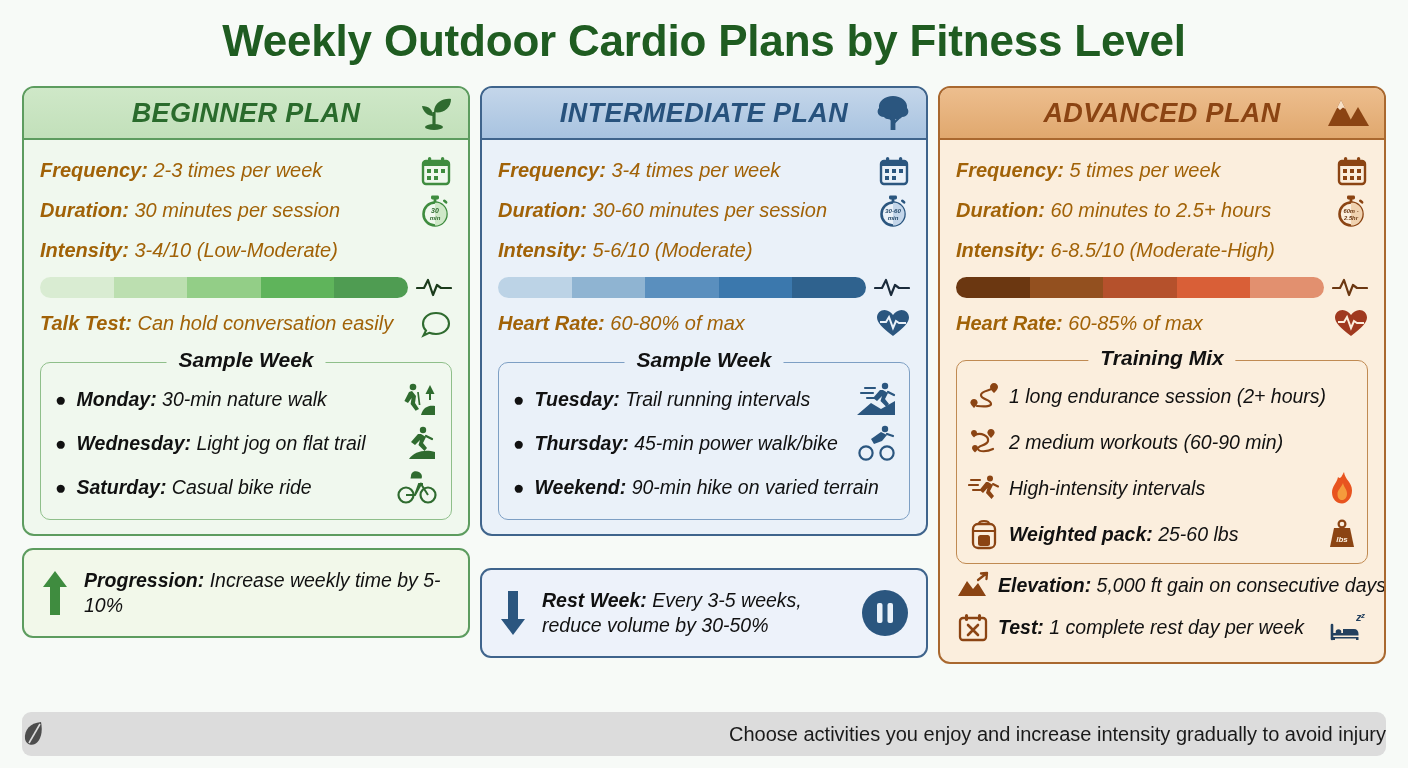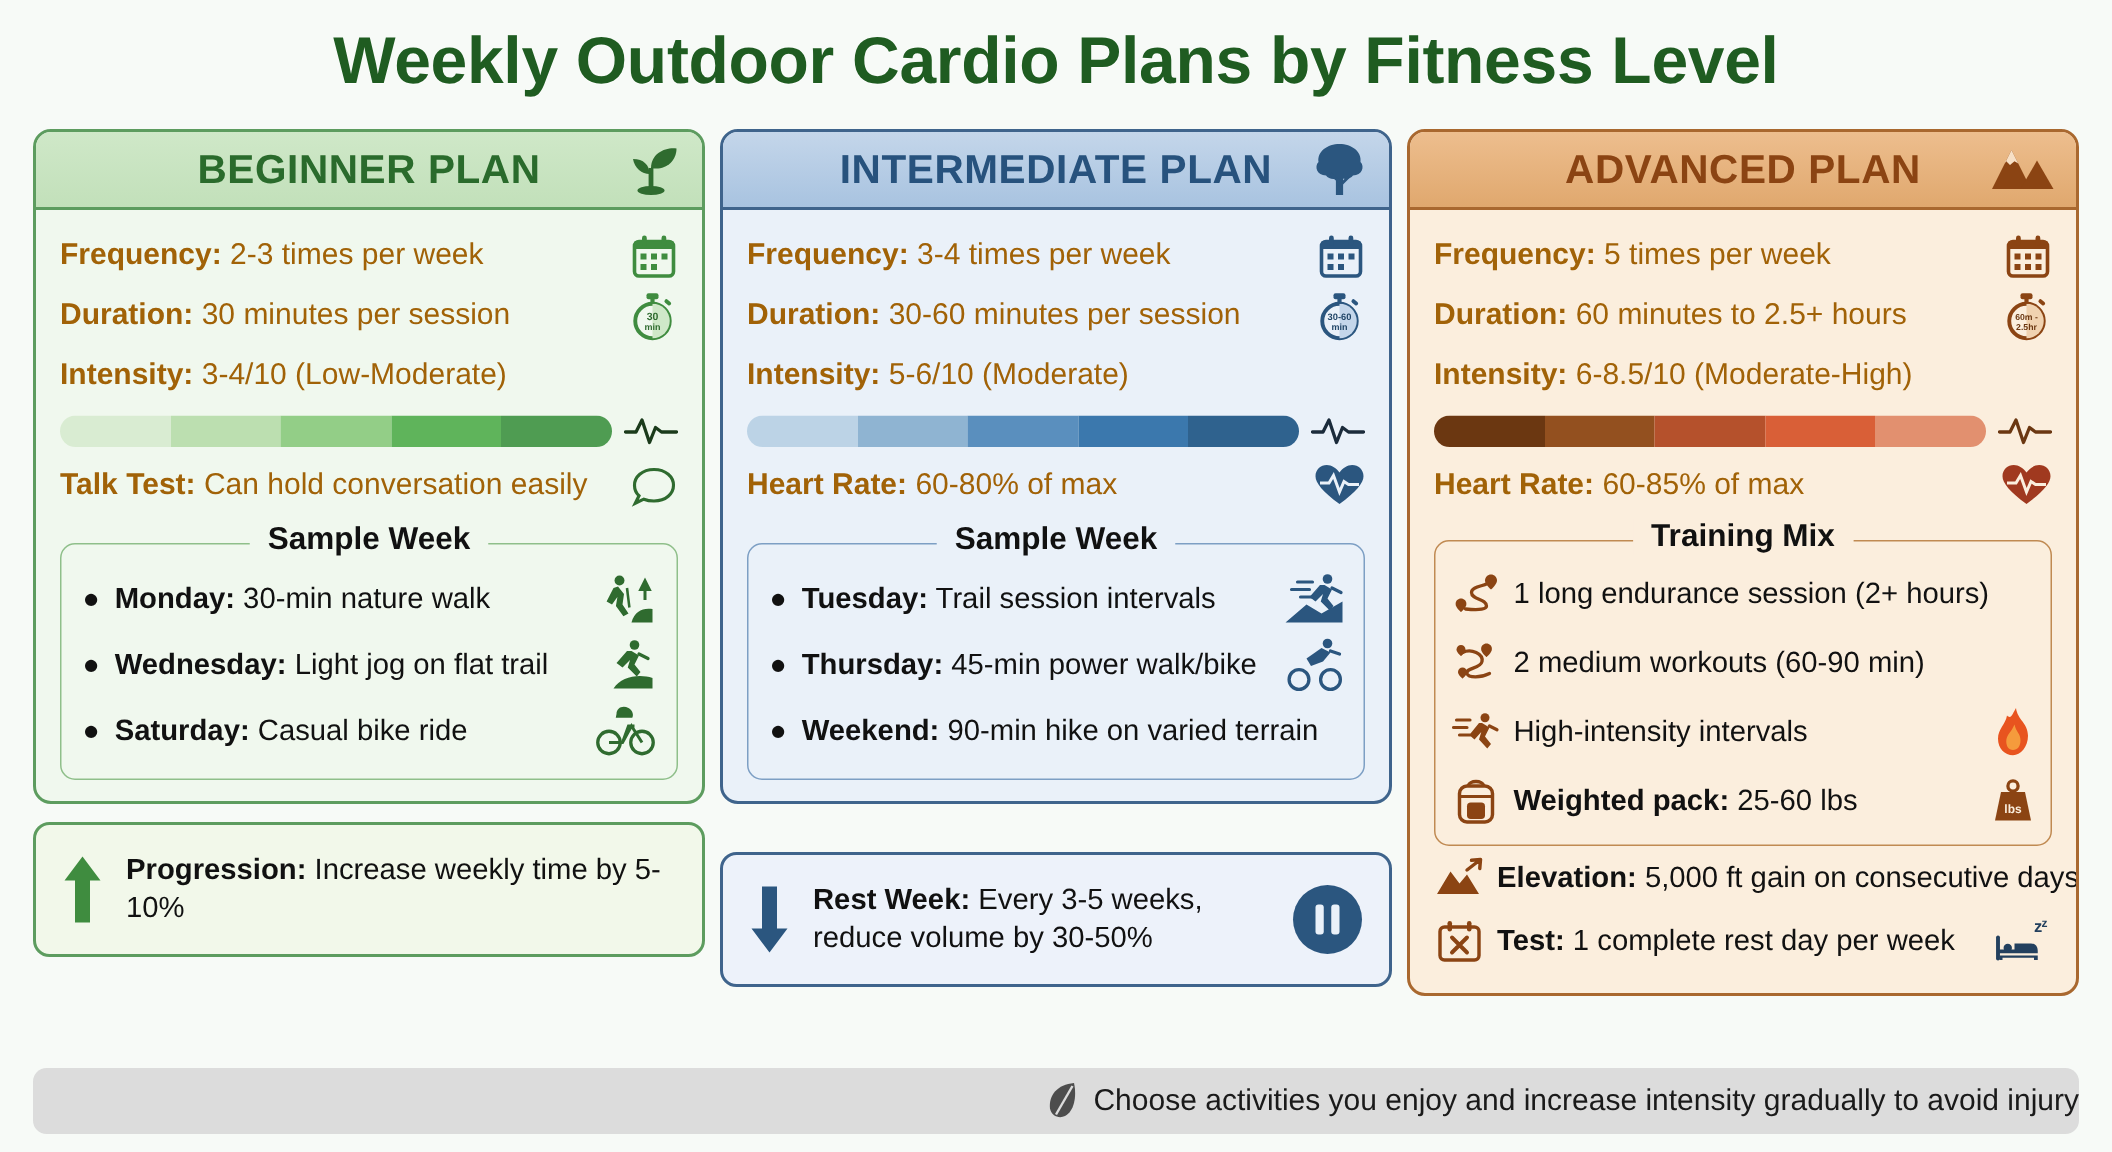--- a/index.html
+++ b/index.html
@@ -34,20 +34,21 @@
   }
 
   
   .columns {
     position: absolute;
     top: 86px;
     left: 22px;
     right: 22px;
     display: flex;
     gap: 10px;
+    font-style: italic;
   }
   .column {
     flex: 1 1 0;
     display: flex;
     flex-direction: column;
     gap: 12px;
     min-width: 0;
   }
 
   
@@ -192,21 +193,21 @@
   .banner {
     position: absolute;
     left: 22px;
     right: 22px;
     bottom: 12px;
     height: 44px;
     background: #dcdcdc;
     border-radius: 9px;
     display: flex;
     align-items: center;
-    justify-content: flex-end;
+    justify-content: space-between;
     gap: 10px;
   }
   .banner-text {
     font-size: 20px;
     color: #1a1a1a;
   }
 
   svg { display: block; }
 </style>
 </head>
@@ -462,21 +463,21 @@
             </span>
           </div>
 
           <div class="subpanel blue">
             <div class="subpanel-title">Sample Week</div>
 
             <div class="week-item">
               <span class="bullet">●</span>
               <span class="wtext">
                 <b>Tuesday:</b>
-                <span>Trail session intervals</span>
+                <span>Trail running intervals</span>
               </span>
               <span class="wicon">
                 <svg width="42" height="36" viewBox="0 0 42 36">
                   <circle cx="30" cy="5" r="3.2" fill="#2b567f"></circle>
                   <path d="M28 9 L33 12 L30 18 L34 23 L31.5 26 L25.5 20 L27 15 L22 20 L18 17 L25 9 Z" fill="#2b567f"></path>
                   <path d="M33 11 L39 14" stroke="#2b567f" stroke-width="2.2" stroke-linecap="round"></path>
                   <path d="M10 7 L20 7 M6 12 L18 12 M12 17 L20 17" stroke="#2b567f" stroke-width="2.1" stroke-linecap="round"></path>
                   <path d="M2 34 L16 22 L26 28 L40 20 L40 34 Z" fill="#2b567f"></path>
                 </svg>
               </span>

